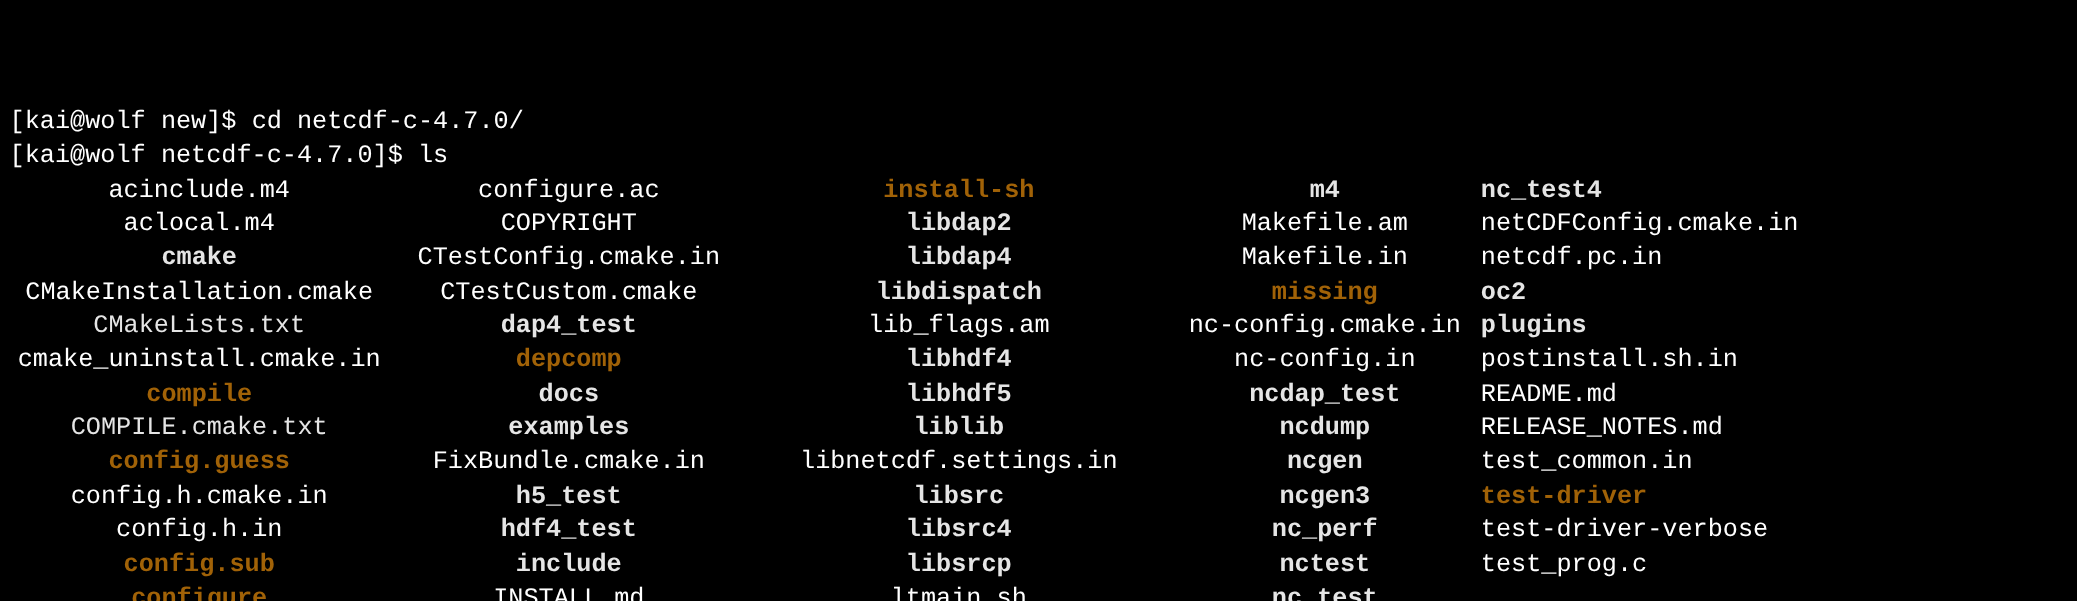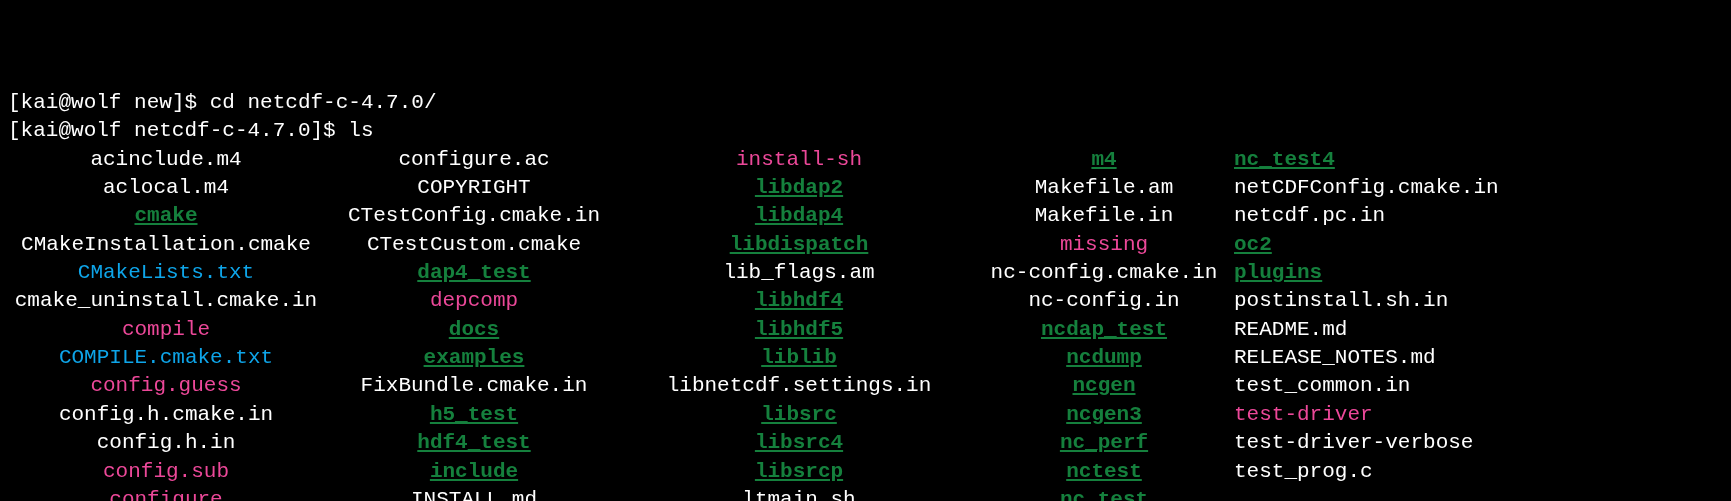--- a/index.html
+++ b/index.html
@@ -6,23 +6,23 @@
     margin: 0;
     padding: 4px 8px;
     background: #000000;
     font-family: "Consolas", "Courier New", monospace;
     font-size: 21px;
     line-height: 1.35;
     color: #ffffff;
     white-space: pre;
   }
   .white { color: #ffffff; }
-  .blue { color: #15803d; font-weight: bold; text-decoration: underline; }
-  .green { color: #ec4899; font-weight: normal; }
-  .yellow { color: #0ea5e9; }
+  .blue { color: #e5e5e5; font-weight: bold; }
+  .green { color: #a16207; font-weight: bold; }
+  .yellow { color: #e5e5e5; }
   .row {
     display: flex;
     text-align: center;
   }
   .col {
     flex: 0 0 auto;
   }
   .c0 { width: 316px; }
   .c1 { width: 300px; }
   .c2 { width: 350px; }

